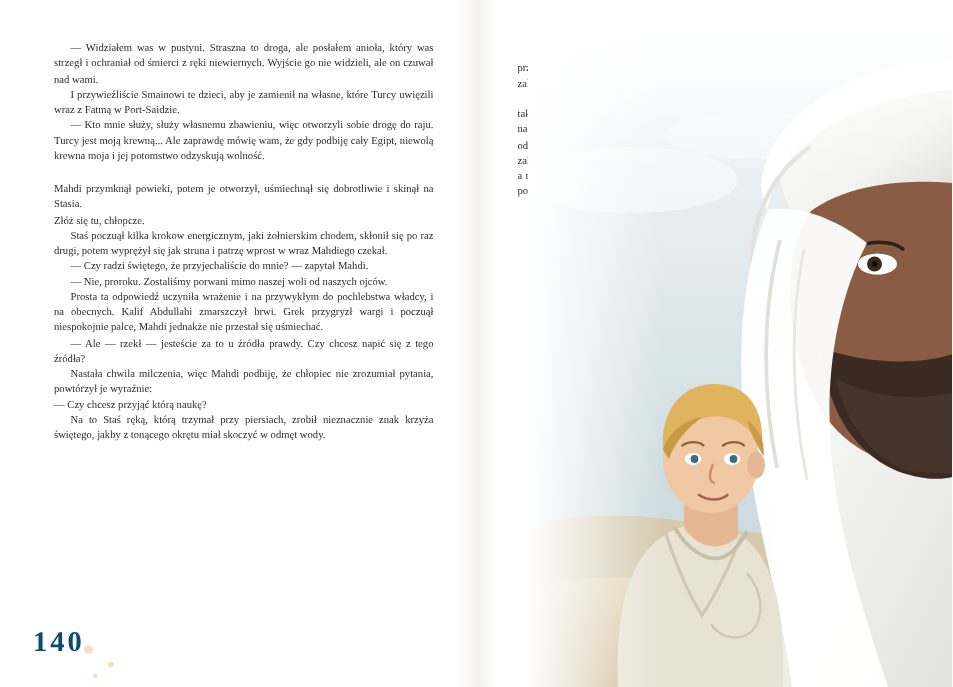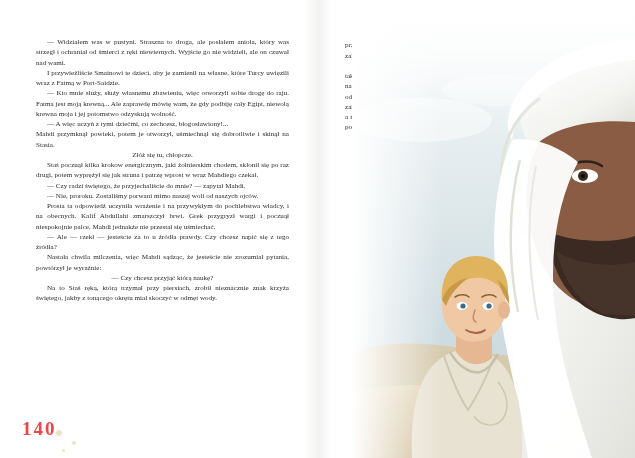--- a/index.html
+++ b/index.html
@@ -47,47 +47,47 @@
   .text-col {
     position: absolute;
     font-size: 7.1px;
     line-height: 10.25px;
     color: #2b2b2b;
     text-align: justify;
     font-family: "Liberation Serif", serif;
   }
   #left-text {
     left: 36px;
-    top: 37px;
+    top: 27px;
     width: 253px;
   }
   #right-text {
     left: 28px;
     top: 30px;
     width: 212px;
   }
   .para {
     margin: 0;
     text-indent: 11px;
     hyphens: auto;
   }
   .para.center {
-    text-align: center;
     text-indent: 0;
   }
   .para.noind {
     text-indent: 0;
+    margin-top: 12px;
   }
   
   .folio {
     position: absolute;
     font-family: "Liberation Serif", serif;
     font-size: 19px;
     letter-spacing: 2px;
-    color: #ef4444;
+    color: #0c4a6e;
     font-weight: bold;
   }
   #folio-left {
     left: 22px;
     top: 418px;
   }
   
   .dot {
     position: absolute;
     border-radius: 50%;
@@ -108,30 +108,29 @@
 </head>
 <body>
 
 <div id="page">
 
   <div id="left-page" class="page-half">
 
     <div id="left-text" class="text-col">
       <p class="para">— Widziałem was w pustyni. Straszna to droga, ale posłałem anioła, który was strzegł i ochraniał od śmierci z ręki niewiernych. Wyjście go nie widzieli, ale on czuwał nad wami.</p>
       <p class="para">I przywieźliście Smainowi te dzieci, aby je zamienił na własne, które Turcy uwięzili wraz z Fatmą w Port-Saidzie.</p>
-      <p class="para">— Kto mnie służy, służy własnemu zbawieniu, więc otworzyli sobie drogę do raju. Fatma jest moją krewną... Ale zaprawdę mówię wam, że gdy podbiję cały Egipt, niewolą krewna moja i jej potomstwo odzyskują wolność.</p>
-      <p class="para">— A więc uczyń z tymi dziećmi, co zechcesz, błogosławiony!...</p>
+      <p class="para">— Kto mnie służy, służy własnemu zbawieniu, więc otworzyli sobie drogę do raju. Turcy jest moją krewną... Ale zaprawdę mówię wam, że gdy podbiję cały Egipt, niewolą krewna moja i jej potomstwo odzyskują wolność.</p>
       <p class="para noind">Mahdi przymknął powieki, potem je otworzył, uśmiechnął się dobrotliwie i skinął na Stasia.</p>
       <p class="para center">Złóż się tu, chłopcze.</p>
       <p class="para">Staś poczuął kilka krokow energicznym, jaki żołnierskim chodem, skłonił się po raz drugi, potem wyprężył się jak struna i patrzę wprost w wraz Mahdiego czekał.</p>
       <p class="para">— Czy radzi świętego, że przyjechaliście do mnie? — zapytał Mahdi.</p>
       <p class="para">— Nie, proroku. Zostaliśmy porwani mimo naszej woli od naszych ojców.</p>
       <p class="para">Prosta ta odpowiedź uczyniła wrażenie i na przywykłym do pochlebstwa władcy, i na obecnych. Kalif Abdullahi zmarszczył brwi. Grek przygryzł wargi i poczuął niespokojnie palce, Mahdi jednakże nie przestał się uśmiechać.</p>
       <p class="para">— Ale — rzekł — jesteście za to u źródła prawdy. Czy chcesz napić się z tego źródła?</p>
-      <p class="para">Nastała chwila milczenia, więc Mahdi sądząc, że jesteście nie zrozumiał pytania, powtórzył je wyraźnie:</p>
+      <p class="para">Nastała chwila milczenia, więc Mahdi podbiję, że chłopiec nie zrozumiał pytania, powtórzył je wyraźnie:</p>
       <p class="para center">— Czy chcesz przyjąć którą naukę?</p>
       <p class="para">Na to Staś ręką, którą trzymał przy piersiach, zrobił nieznacznie znak krzyża świętego, jakby z tonącego okrętu miał skoczyć w odmęt wody.</p>
     </div>
 
     <span class="dot" style="left:56px; top:430px; width:6px; height:6px;"></span>
     <span class="dot" style="left:72px; top:441px; width:4px; height:4px;"></span>
     <span class="dot" style="left:62px; top:449px; width:3px; height:3px;"></span>
 
     <div id="folio-left" class="folio">140</div>
   </div>

